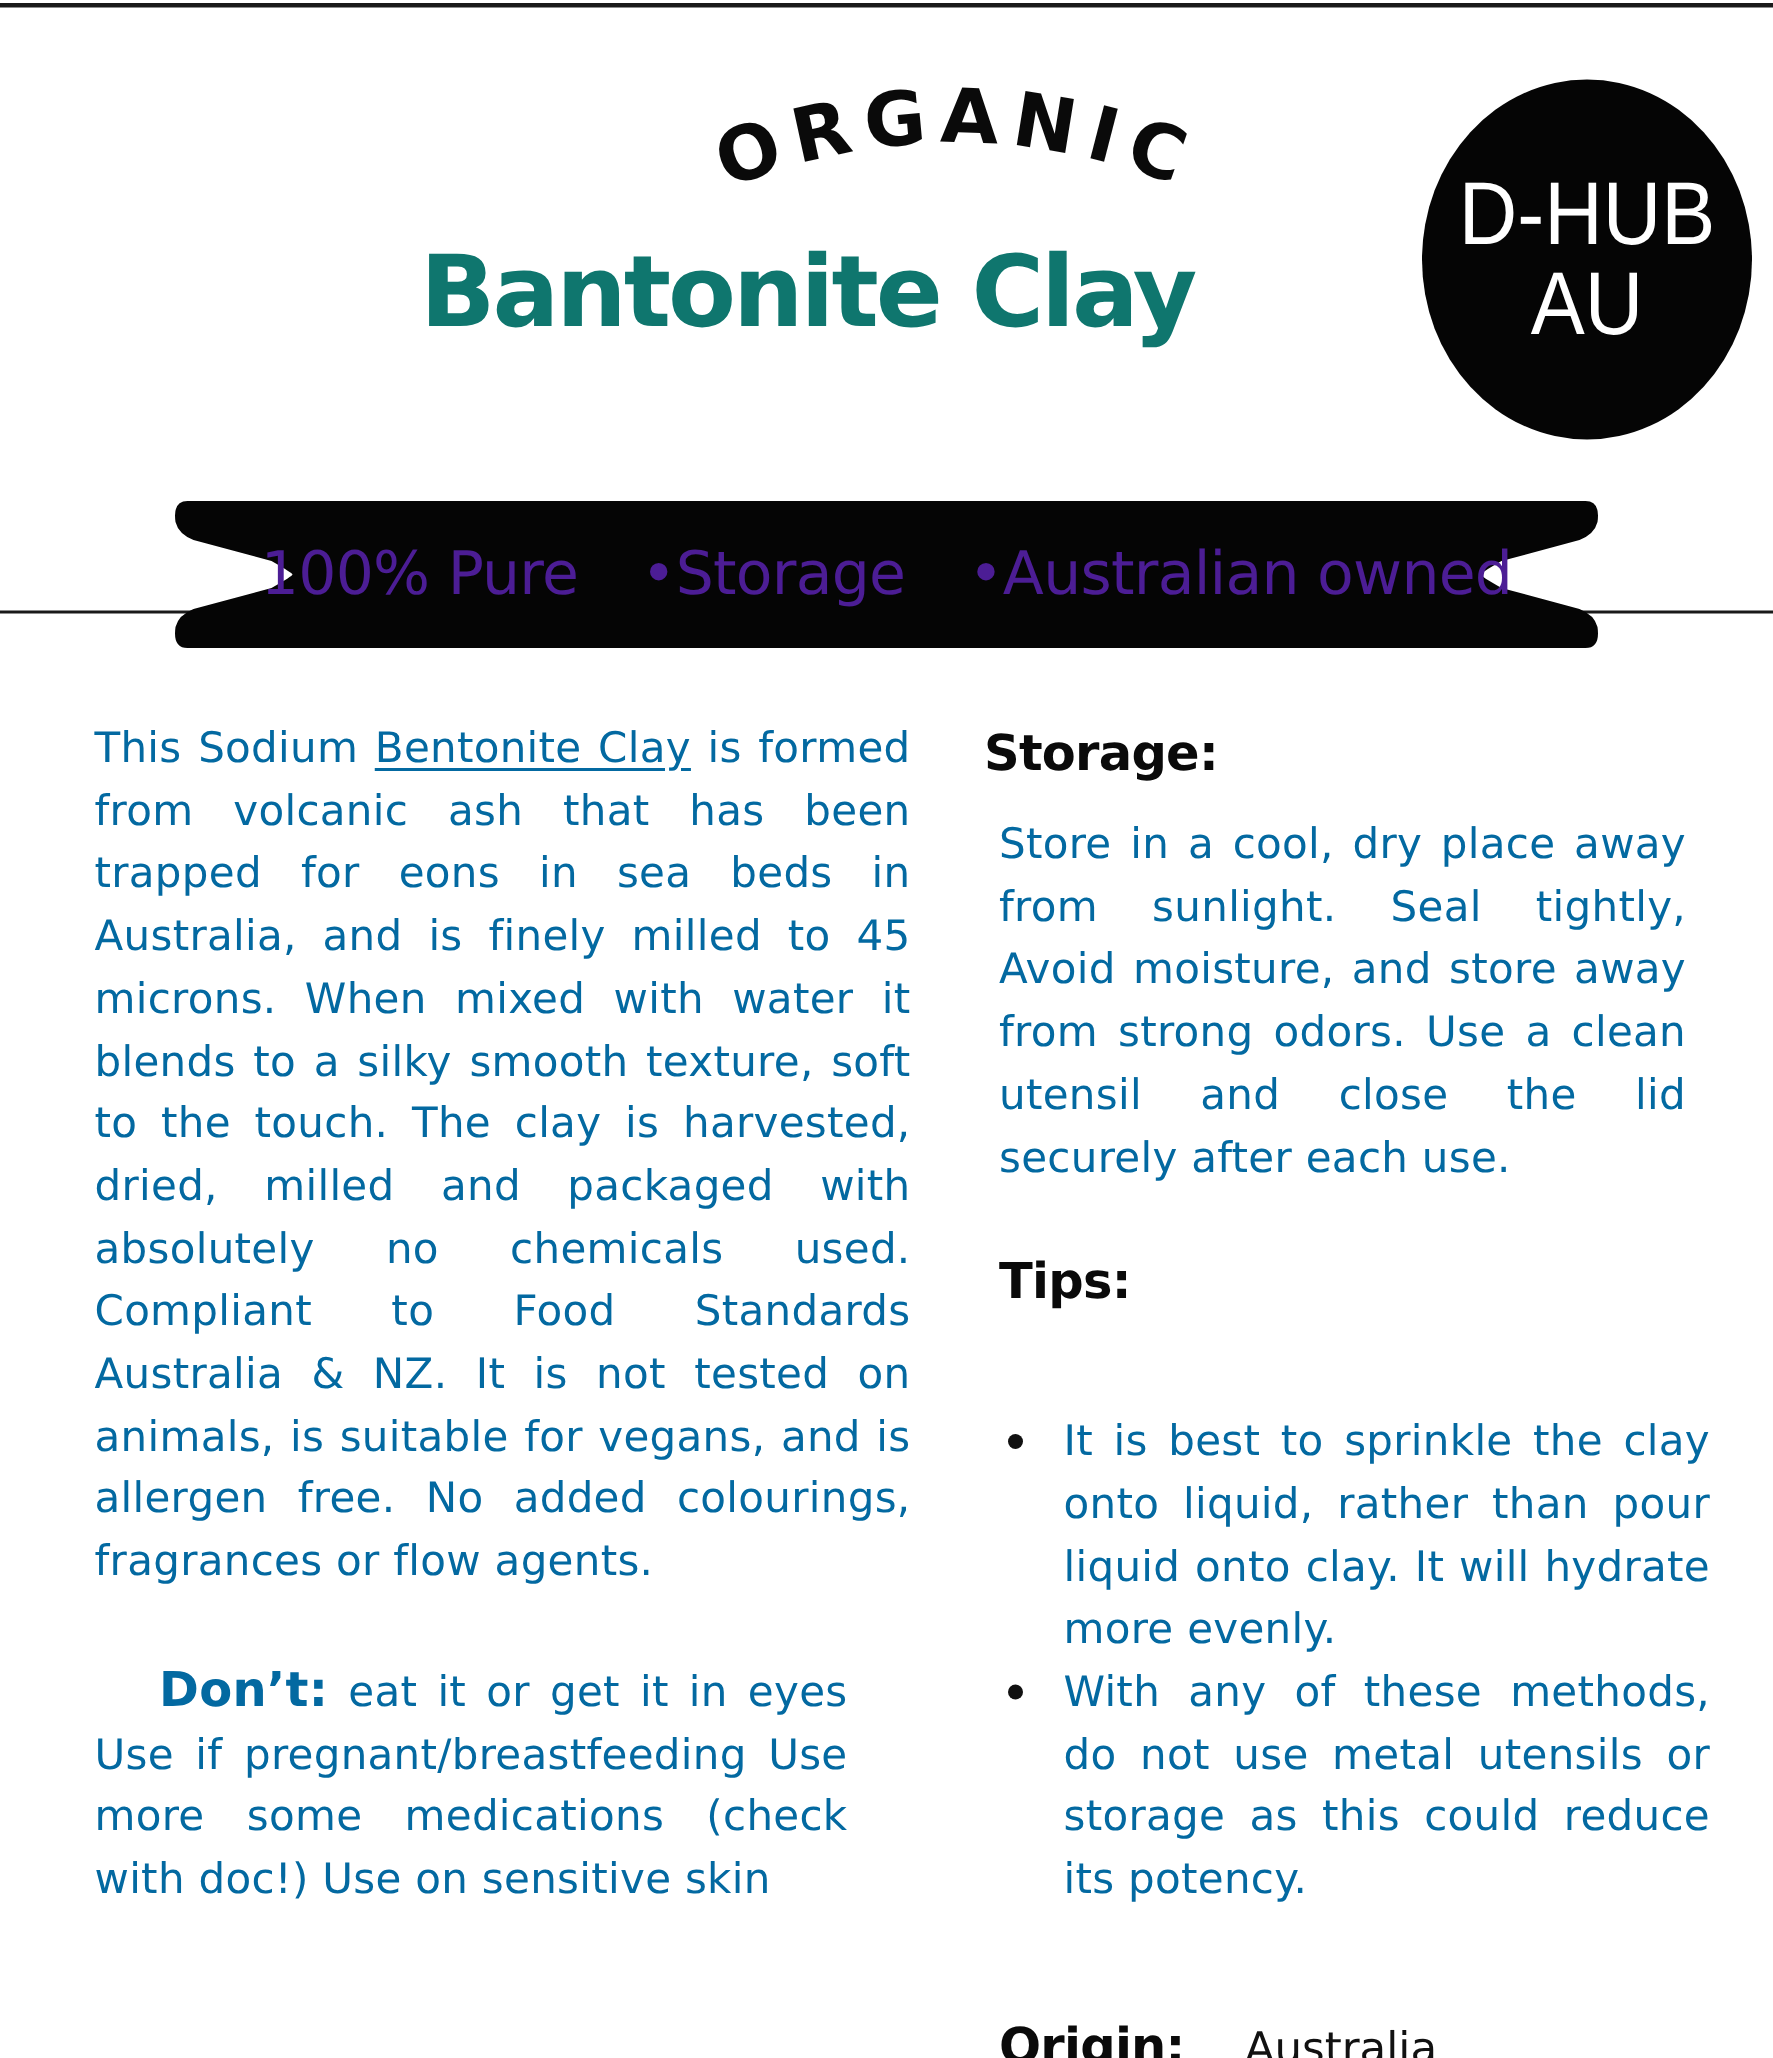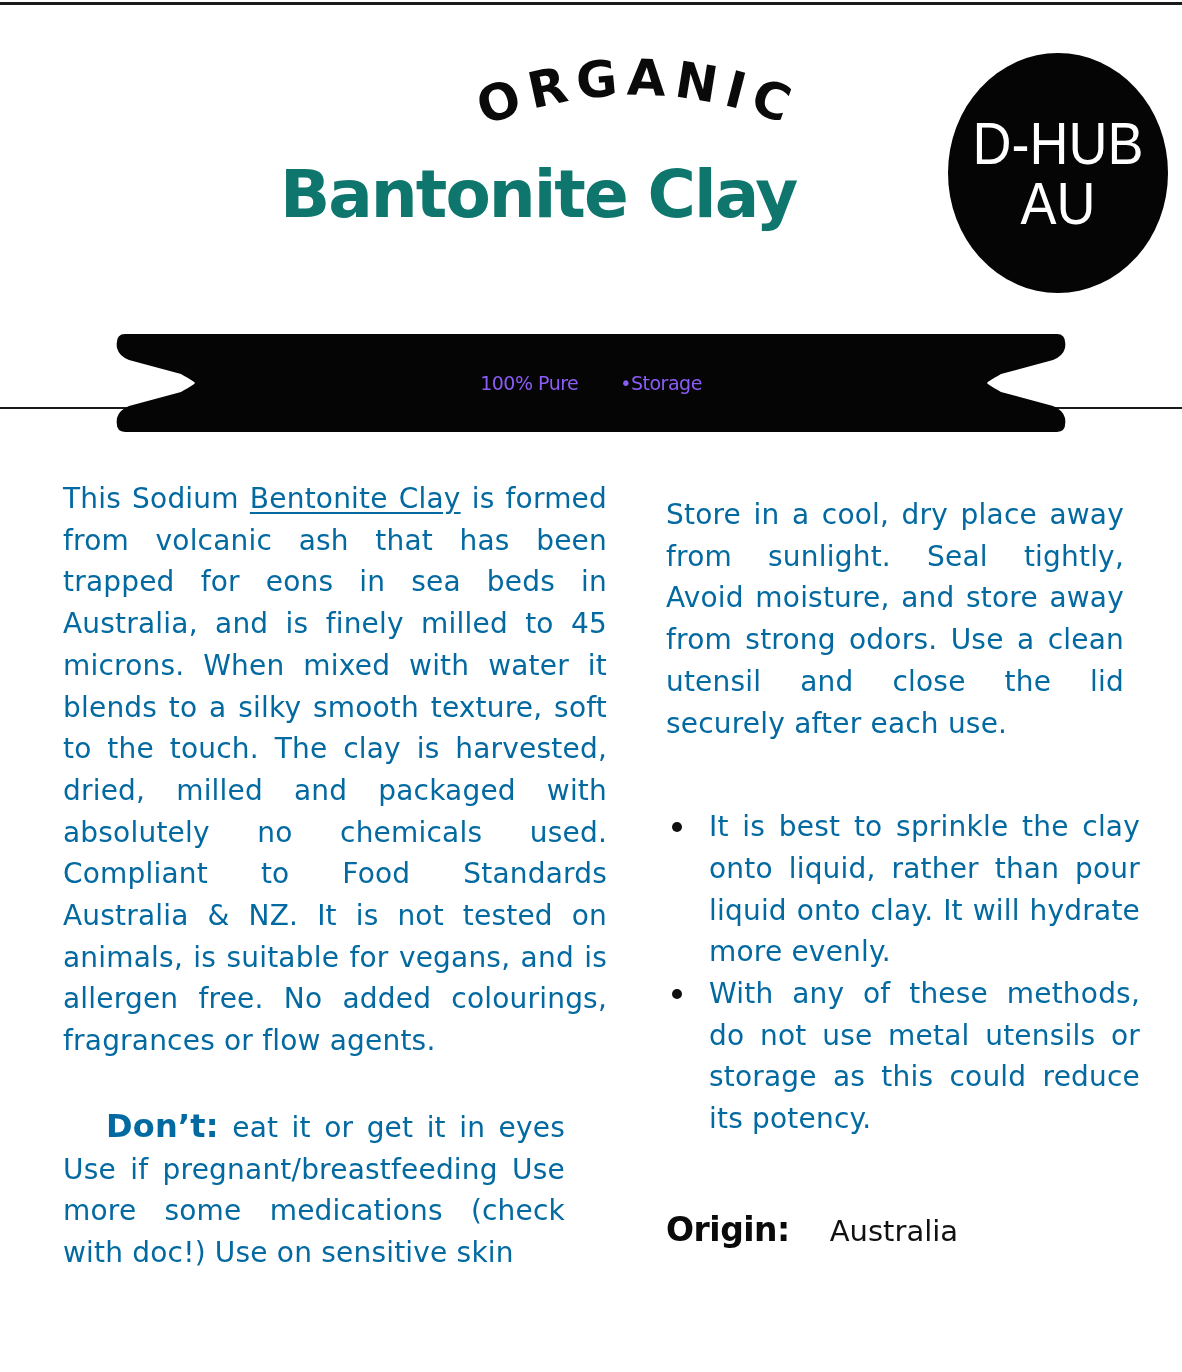--- a/index.html
+++ b/index.html
@@ -28,21 +28,21 @@
 
     .side-rule { position: absolute; top: 407px; height: 2px; background: #1a1a1a; }
     .side-rule.left { left: 0; width: 130px; }
     .side-rule.right { left: 1050px; width: 132px; }
 
     .banner { position: absolute; left: 115px; top: 334px; width: 952px; height: 98px; }
     .banner svg { position: absolute; left: 0; top: 0; }
     .banner-text {
       position: absolute; left: 0; top: 0; width: 952px; height: 98px;
       display: flex; align-items: center; justify-content: center; gap: 42px;
-      color: #8b5cf6; font-family: "DejaVu Sans", sans-serif; font-size: 19px; letter-spacing: -0.5px;
+      color: #4c1d95; font-family: "DejaVu Sans", sans-serif; font-size: 40px; letter-spacing: -0.5px;
     }
 
     .left-col { position: absolute; left: 63px; top: 478px; width: 544px; }
     .body-text {
       font-family: "DejaVu Sans", sans-serif; font-size: 28px; line-height: 41.7px;
       text-align: justify; text-align-last: left; color: #0369a1; margin: 0; letter-spacing: 0.2px;
     }
     .body-text u { text-decoration: underline; text-underline-offset: 4px; }
 
     .dont { margin-top: 44px; width: 502px; }
@@ -90,32 +90,35 @@
 <div class="side-rule left"></div>
 <div class="side-rule right"></div>
 
 <div class="banner">
   <svg width="952" height="98" viewBox="0 0 952 98">
     <path d="M 10 0 L 942 0 Q 952 0 950 14 Q 948 22 938 26 L 886 40 Q 872 48 872 49 Q 872 50 886 58 L 938 72 Q 948 76 950 84 Q 952 98 942 98 L 10 98 Q 0 98 2 84 Q 4 76 14 72 L 66 58 Q 80 50 80 49 Q 80 48 66 40 L 14 26 Q 4 22 2 14 Q 0 0 10 0 Z" fill="#050505"></path>
   </svg>
   <div class="banner-text">
     <span>100% Pure</span>
     <span>•Storage</span>
+    <span>•Australian owned</span>
   </div>
 </div>
 
 <div class="left-col">
   <p class="body-text"><span>This Sodium </span><u>Bentonite Clay</u><span> is formed from volcanic ash that has been trapped for eons in sea beds in Australia, and is finely milled to 45 microns. When mixed with water it blends to a silky smooth texture, soft to the touch. The clay is harvested, dried, milled and packaged with absolutely no chemicals used. Compliant to Food Standards Australia &amp; NZ. It is not tested on animals, is suitable for vegans, and is allergen free. No added colourings, fragrances or flow agents.</span></p>
 
   <p class="body-text dont"><span class="label">Don’t:</span><span> eat it or get it in eyes Use if pregnant/breastfeeding Use more some medications (check with doc!) Use on sensitive skin</span></p>
 </div>
 
 <div class="right-col">
+  <h2 class="heading">Storage:</h2>
   <p class="body-text storage-text">Store in a cool, dry place away from sunlight. Seal tightly, Avoid moisture, and store away from strong odors. Use a clean utensil and close the lid securely after each use.</p>
 
+  <h2 class="heading tips-heading">Tips:</h2>
   <ul class="tips-list">
     <li class="body-text">It is best to sprinkle the clay onto liquid, rather than pour liquid onto clay. It will hydrate more evenly.</li>
     <li class="body-text">With any of these methods, do not use metal utensils or storage as this could reduce its potency.</li>
   </ul>
 
   <div class="origin">
     <h2 class="heading">Origin:</h2>
     <span class="val">Australia</span>
   </div>
 </div>

